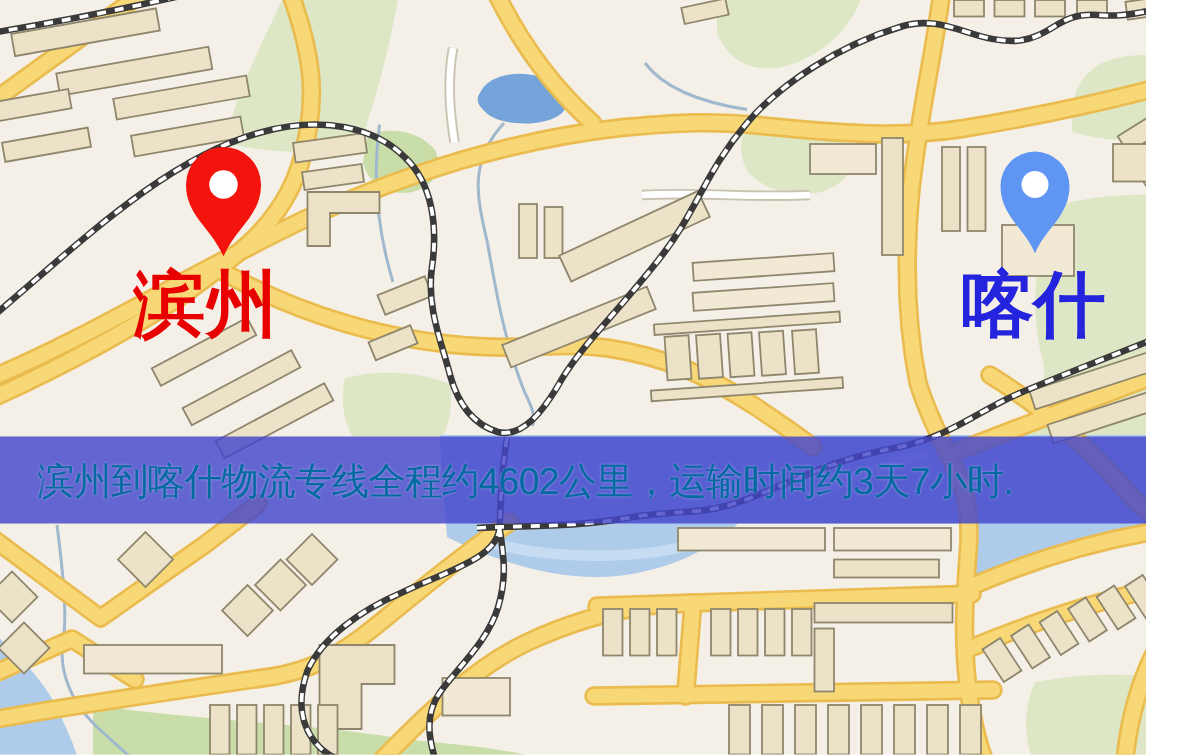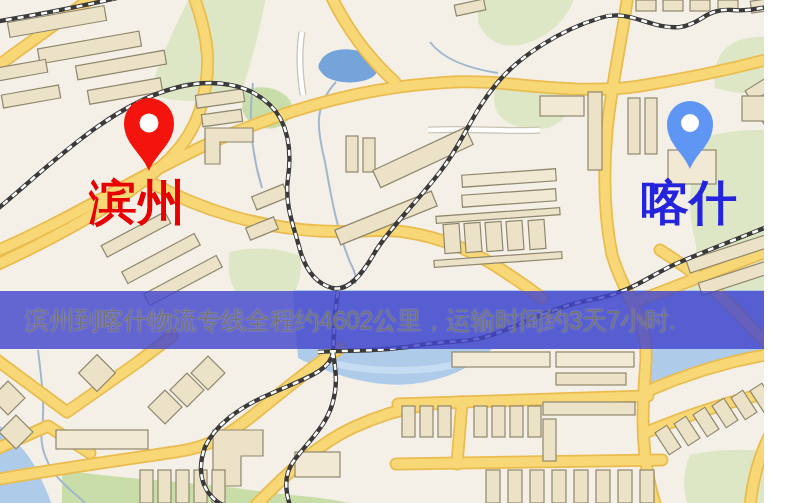--- a/index.html
+++ b/index.html
@@ -211,15 +211,15 @@
     </g>
 
     <g>
       <path d="M690,169 C683,152 667,144 667,124 A23,23 0 1 1 713,124 C713,144 697,152 690,169 Z" fill="#5F96F4"></path>
       <circle class="pin-hole" cx="690" cy="123" r="9"></circle>
       <text class="city-label" x="689" y="219" text-anchor="middle" fill="#2424DE">喀什</text>
     </g>
   </svg>
 
   <div id="banner" style="background: rgba(67, 69, 204, 0.82);">
-    <span style="color: #737373;">滨州到喀什物流专线全程约4602公里，运输时间约3天7小时.</span>
+    <span style="color: #0369a1;">滨州到喀什物流专线全程约4602公里，运输时间约3天7小时.</span>
   </div>
 </div>
 
 </body></html>

